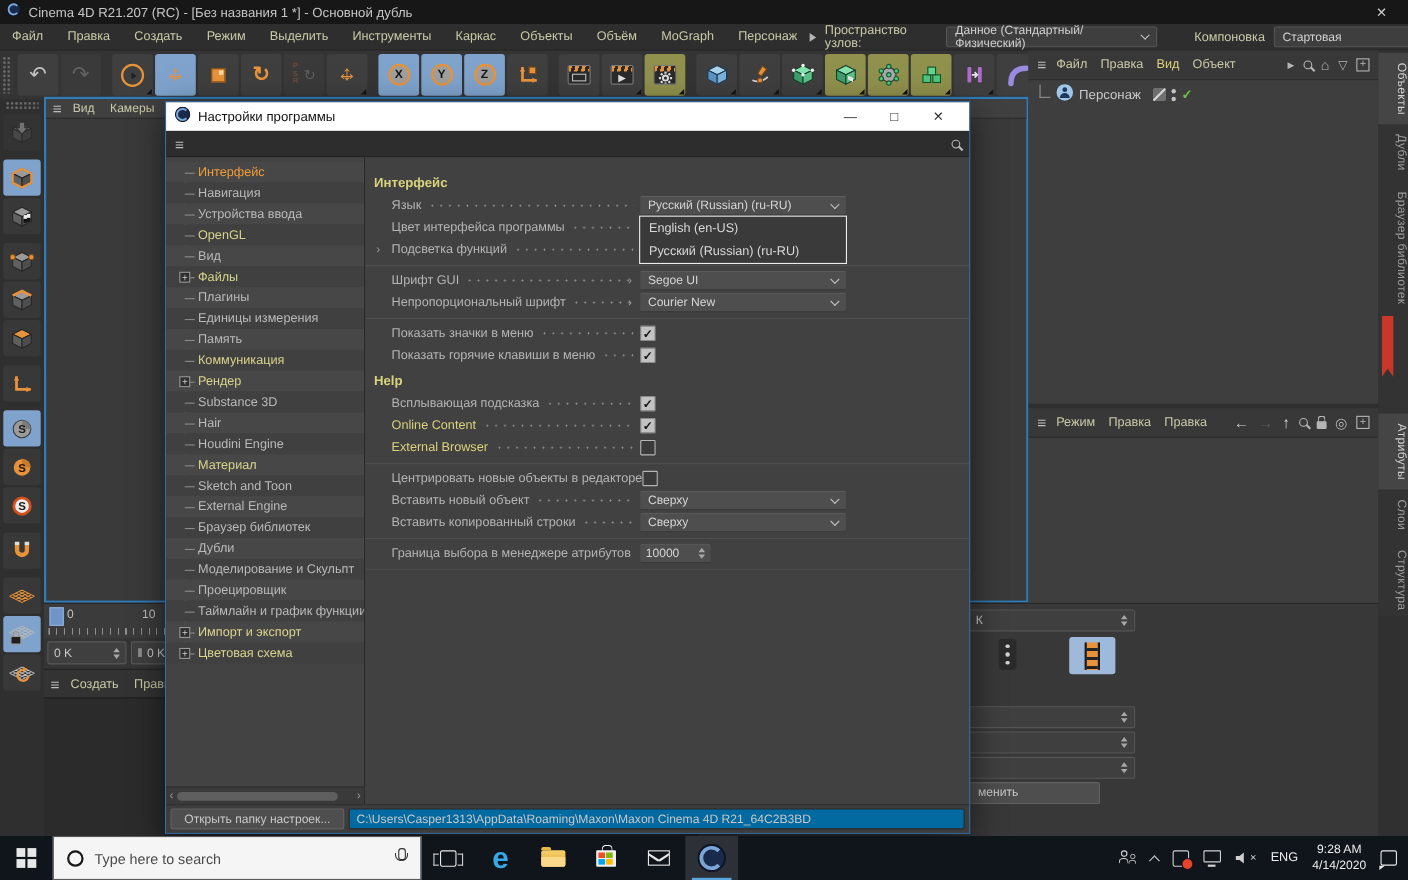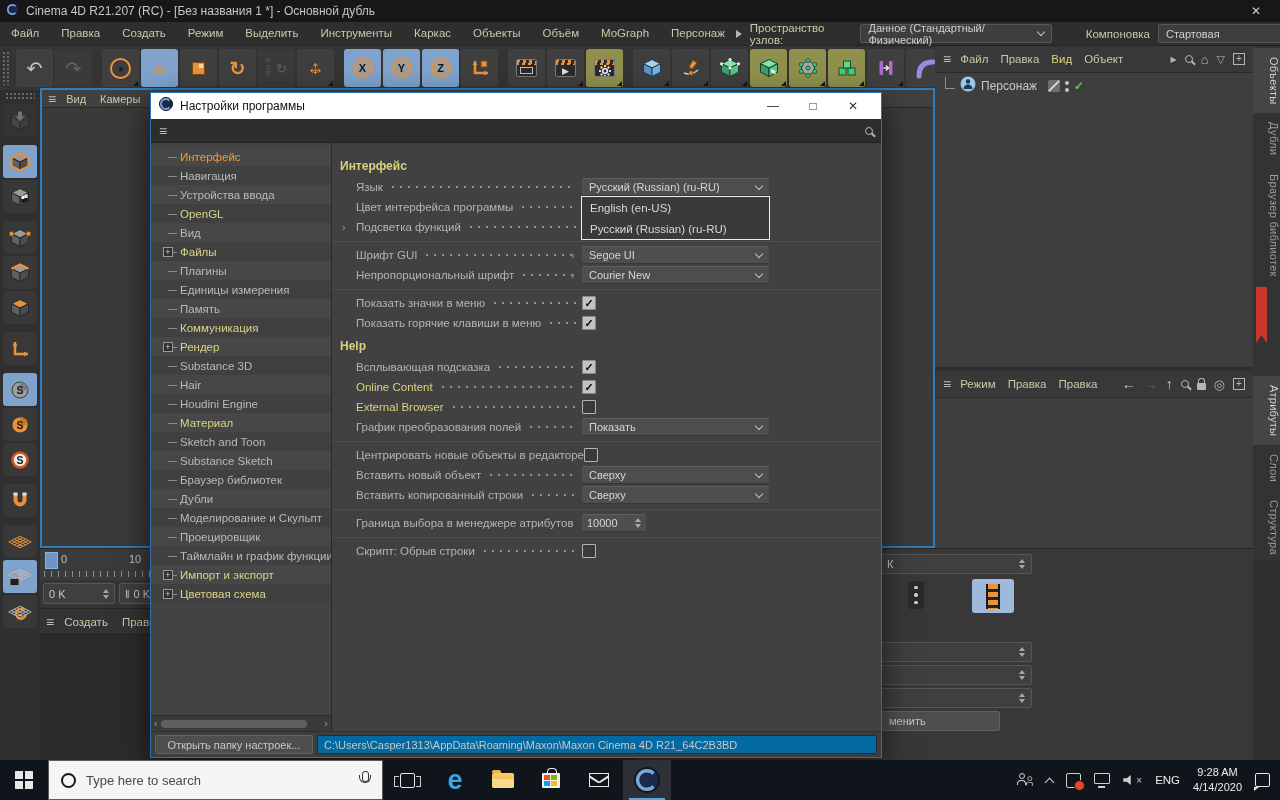--- a/index.html
+++ b/index.html
@@ -869,21 +869,21 @@
             <div class="titem">
               <span>Houdini Engine</span>
             </div>
             <div class="titem hl">
               <span>Материал</span>
             </div>
             <div class="titem">
               <span>Sketch and Toon</span>
             </div>
             <div class="titem">
-              <span>Substance Sketch</span>
+              <span>External Engine</span>
             </div>
             <div class="titem">
               <span>Браузер библиотек</span>
             </div>
             <div class="titem">
               <span>Дубли</span>
             </div>
             <div class="titem">
               <span>Моделирование и Скульпт</span>
             </div>
@@ -988,30 +988,20 @@
               <span class="cb checked">✓</span>
             </span>
           </div>
           <div class="srow">
             <span class="slabel yellow">External Browser</span>
             <span class="dots"></span>
             <span class="ctrl">
               <span class="cb"></span>
             </span>
           </div>
-          <div class="srow">
-            <span class="slabel">График преобразования полей</span>
-            <span class="dots"></span>
-            <span class="ctrl">
-              <span class="dd">
-                <span class="ddval">Показать</span>
-                <span class="chev"></span>
-              </span>
-            </span>
-          </div>
           <div class="sgap"></div>
           <div class="srow">
             <span class="slabel">Центрировать новые объекты в редакторе</span>
             <span class="ctrl">
               <span class="cb"></span>
             </span>
           </div>
           <div class="srow">
             <span class="slabel">Вставить новый объект</span>
             <span class="dots"></span>
@@ -1039,27 +1029,20 @@
               <span class="numfield">
                 <span class="numval">10000</span>
                 <span class="spin">
                   <i class="t-up"></i>
                   <i class="t-dn"></i>
                 </span>
               </span>
             </span>
           </div>
           <div class="sgap"></div>
-          <div class="srow">
-            <span class="slabel">Скрипт: Обрыв строки</span>
-            <span class="dots"></span>
-            <span class="ctrl">
-              <span class="cb"></span>
-            </span>
-          </div>
         </div>
     </div>
     <div class="dlg-footer">
       <span class="folder-btn">Открыть папку настроек...</span>
       <span class="path-field">C:\Users\Casper1313\AppData\Roaming\Maxon\Maxon Cinema 4D R21_64C2B3BD</span>
     </div>
   </div>
 
   <div class="taskbar">
     <div class="tb-start">

